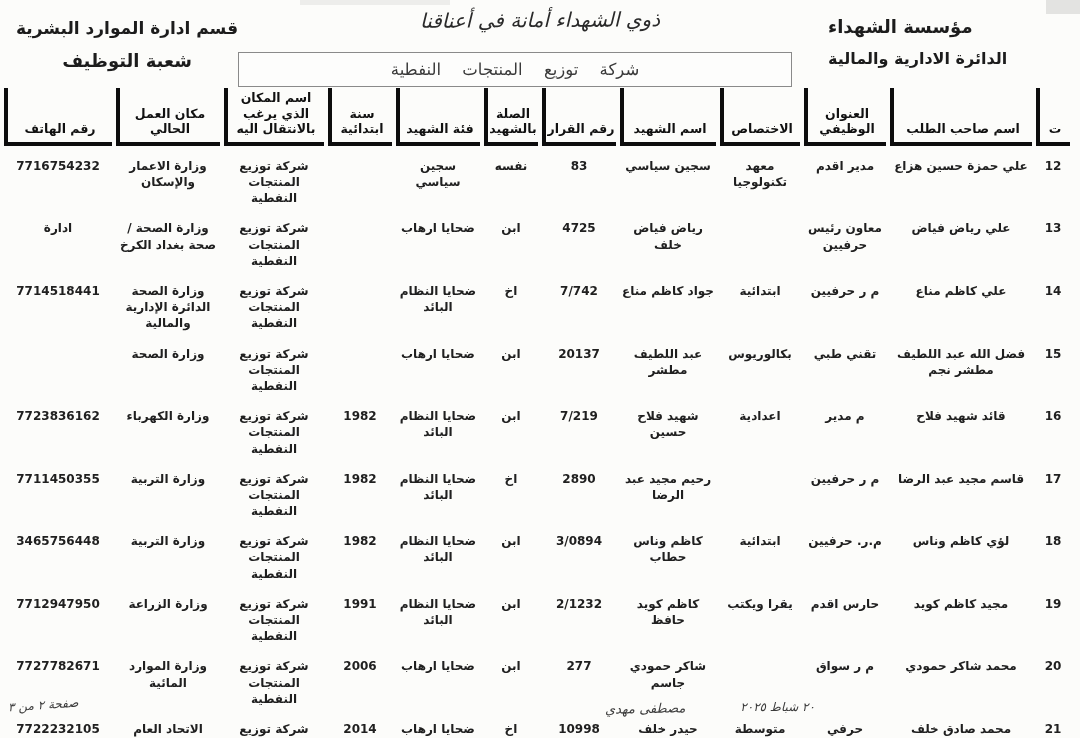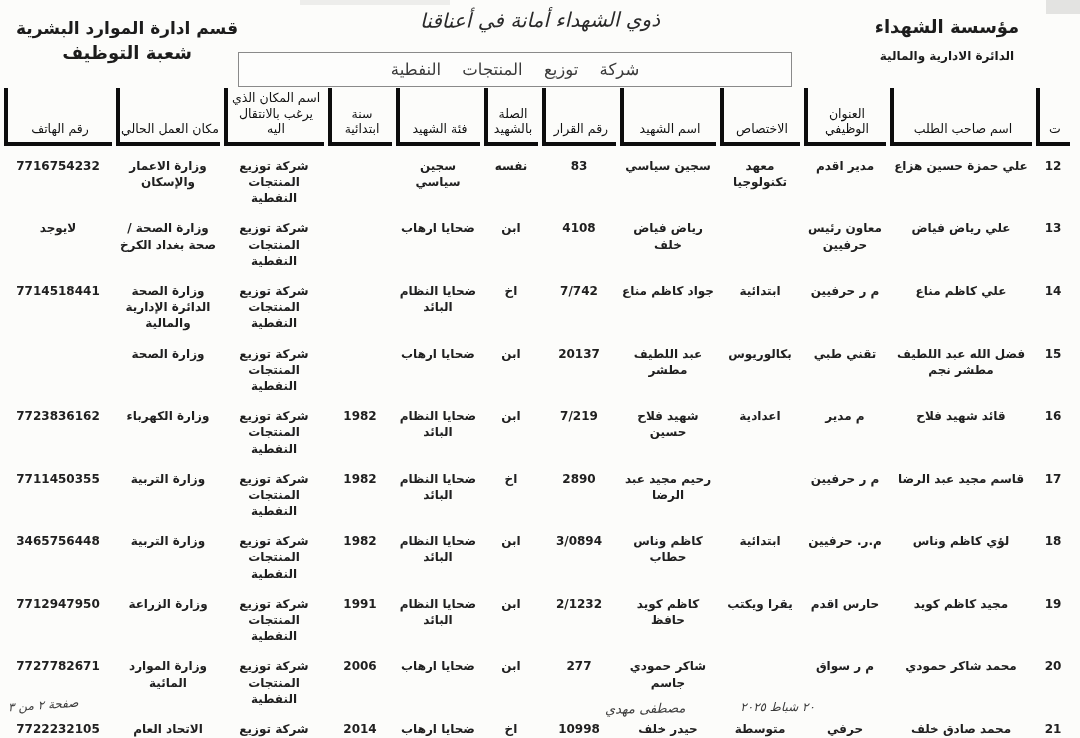--- a/index.html
+++ b/index.html
@@ -6,26 +6,26 @@
   body{background:#9a9a9a;font-family:"DejaVu Sans",sans-serif;}
   .page{
     position:relative;width:1080px;height:738px;margin:0 auto;
     background:#fcfcfa;overflow:hidden;direction:rtl;color:#1c1c1c;
   }
   
   .smudge{position:absolute;background:#e3e3e1;}
   .smudge.tr{right:0;top:0;width:34px;height:14px;}
   .smudge.tl{left:300px;top:0;width:150px;height:5px;background:#ededeb;}
   
-  .hdr-right{position:absolute;top:16px;right:14px;width:238px;text-align:center;font-weight:bold;}
+  .hdr-right{position:absolute;top:16px;right:14px;width:238px;text-align:left;font-weight:bold;}
   .hdr-right .l1{font-size:18px;}
-  .hdr-right .l2{font-size:12px;margin-top:12px;}
+  .hdr-right .l2{font-size:16px;margin-top:12px;}
   .hdr-left{position:absolute;top:18px;left:4px;width:246px;text-align:center;font-weight:bold;}
   .hdr-left .l1{font-size:17px;}
-  .hdr-left .l2{font-size:18px;margin-top:4px;}
+  .hdr-left .l2{font-size:18px;margin-top:12px;}
   .motto{
     position:absolute;top:8px;right:320px;width:440px;text-align:center;
     font-size:20px;font-style:italic;color:#2a2a2a;transform:rotate(-0.4deg);
     font-weight:500;
   }
   .company-box{
     position:absolute;top:52px;right:288px;width:552px;height:33px;
     border:1px solid #8a8a8a;display:flex;align-items:center;justify-content:center;
     background:#fdfdfc;
   }
@@ -34,21 +34,21 @@
     font-family:"DejaVu Serif",serif;white-space:nowrap;
   }
   
   table.sheet{
     position:absolute;top:88px;right:6px;
     border-collapse:separate;border-spacing:4px 0;
     table-layout:fixed;width:1066px;
   }
   table.sheet th{
     border-left:4px solid #0d0d0d;border-bottom:4px solid #0d0d0d;
-    font-size:12.5px;font-weight:normal;vertical-align:bottom;
+    font-size:12.5px;font-weight:bold;vertical-align:bottom;
     padding:2px 1px 5px;line-height:1.25;text-align:center;color:#111;
   }
   table.sheet td{
     font-size:12px;font-weight:bold;text-align:center;vertical-align:top;
     padding:12px 1px 2px;line-height:1.35;color:#202020;
     overflow:hidden;
   }
   .ltr{direction:ltr;unicode-bidi:embed;}
   
   .foot-page{
@@ -134,27 +134,27 @@
           <td>شركة توزيع المنتجات النفطية</td>
           <td>وزارة الاعمار والإسكان</td>
           <td class="ltr">7716754232</td>
         </tr>
         <tr>
           <td class="ltr">13</td>
           <td>علي رياض فياض</td>
           <td>معاون رئيس حرفيين</td>
           <td></td>
           <td>رياض فياض خلف</td>
-          <td class="ltr">4108</td>
+          <td class="ltr">4725</td>
           <td>ابن</td>
           <td>ضحايا ارهاب</td>
           <td class="ltr"></td>
           <td>شركة توزيع المنتجات النفطية</td>
           <td>وزارة الصحة / صحة بغداد الكرخ</td>
-          <td class="ltr">لايوجد</td>
+          <td class="ltr">ادارة</td>
         </tr>
         <tr>
           <td class="ltr">14</td>
           <td>علي كاظم مناع</td>
           <td>م ر حرفيين</td>
           <td>ابتدائية</td>
           <td>جواد كاظم مناع</td>
           <td class="ltr">7/742</td>
           <td>اخ</td>
           <td>ضحايا النظام البائد</td>

